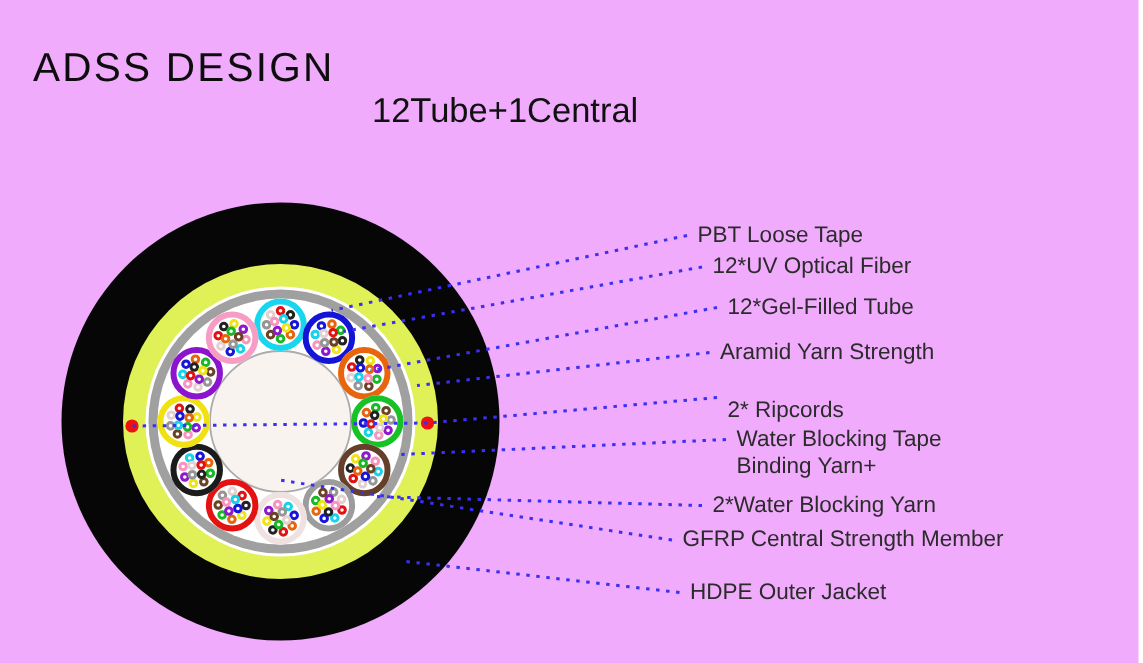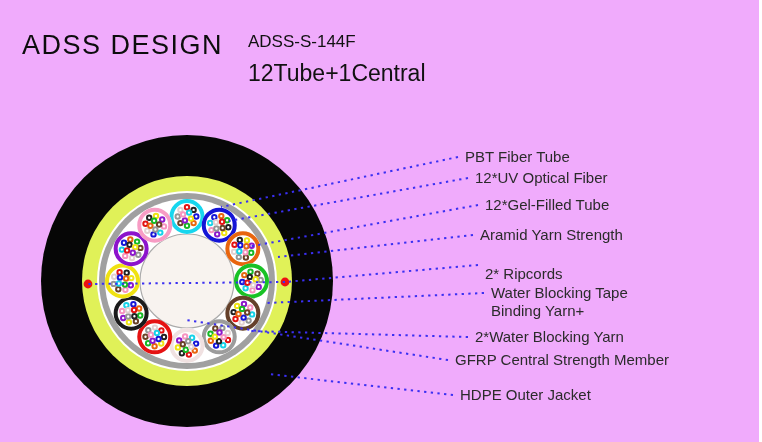--- a/index.html
+++ b/index.html
@@ -44,21 +44,20 @@
     color: #2b2b2b;
     white-space: nowrap;
   }
 </style>
 </head>
 <body>
 
 <div class="stage">
 
   <div class="title">ADSS DESIGN</div>
-  <div class="model">ADSS-S-144F</div>
   <div class="config">12Tube+1Central</div>
 
   <svg id="diagram" class="diagram" width="762" height="442" viewBox="0 0 762 442">
       <circle cx="187" cy="281" r="146" fill="#060606"></circle>
       <circle cx="187" cy="281" r="105" fill="#e0f158"></circle>
       <circle cx="187" cy="281" r="90" fill="#ffffff"></circle>
       <circle cx="187" cy="281" r="88" fill="#a0a0a0"></circle>
       <circle cx="187" cy="281" r="82" fill="#ffffff"></circle>
       <circle cx="187" cy="281" r="47" fill="#f8f3ef" stroke="#ababab" stroke-width="1.2"></circle>
       <g>
@@ -263,21 +262,21 @@
         <line x1="478" y1="265" x2="285" y2="282"></line>
         <line x1="285" y1="282" x2="88" y2="284"></line>
         <line x1="484" y1="293" x2="267" y2="303"></line>
         <line x1="468" y1="337" x2="250" y2="331"></line>
         <line x1="448" y1="360" x2="186" y2="320"></line>
         <line x1="453" y1="395" x2="268" y2="374"></line>
       </g>
     </svg>
 
   <div>
-    <div class="callout" style="left:465px; top:148px;"><span>PBT Fiber Tube</span></div>
+    <div class="callout" style="left:465px; top:148px;"><span>PBT Loose Tape</span></div>
     <div class="callout" style="left:475px; top:169px;"><span>12*UV Optical Fiber</span></div>
     <div class="callout" style="left:485px; top:196px;"><span>12*Gel-Filled Tube</span></div>
     <div class="callout" style="left:480px; top:226px;"><span>Aramid Yarn Strength</span></div>
     <div class="callout" style="left:485px; top:265px;"><span>2* Ripcords</span></div>
     <div class="callout" style="left:491px; top:284px;">
       <div>Water Blocking Tape</div>
       <div>Binding Yarn+</div>
     </div>
     <div class="callout" style="left:475px; top:328px;"><span>2*Water Blocking Yarn</span></div>
     <div class="callout" style="left:455px; top:351px;"><span>GFRP Central Strength Member</span></div>

